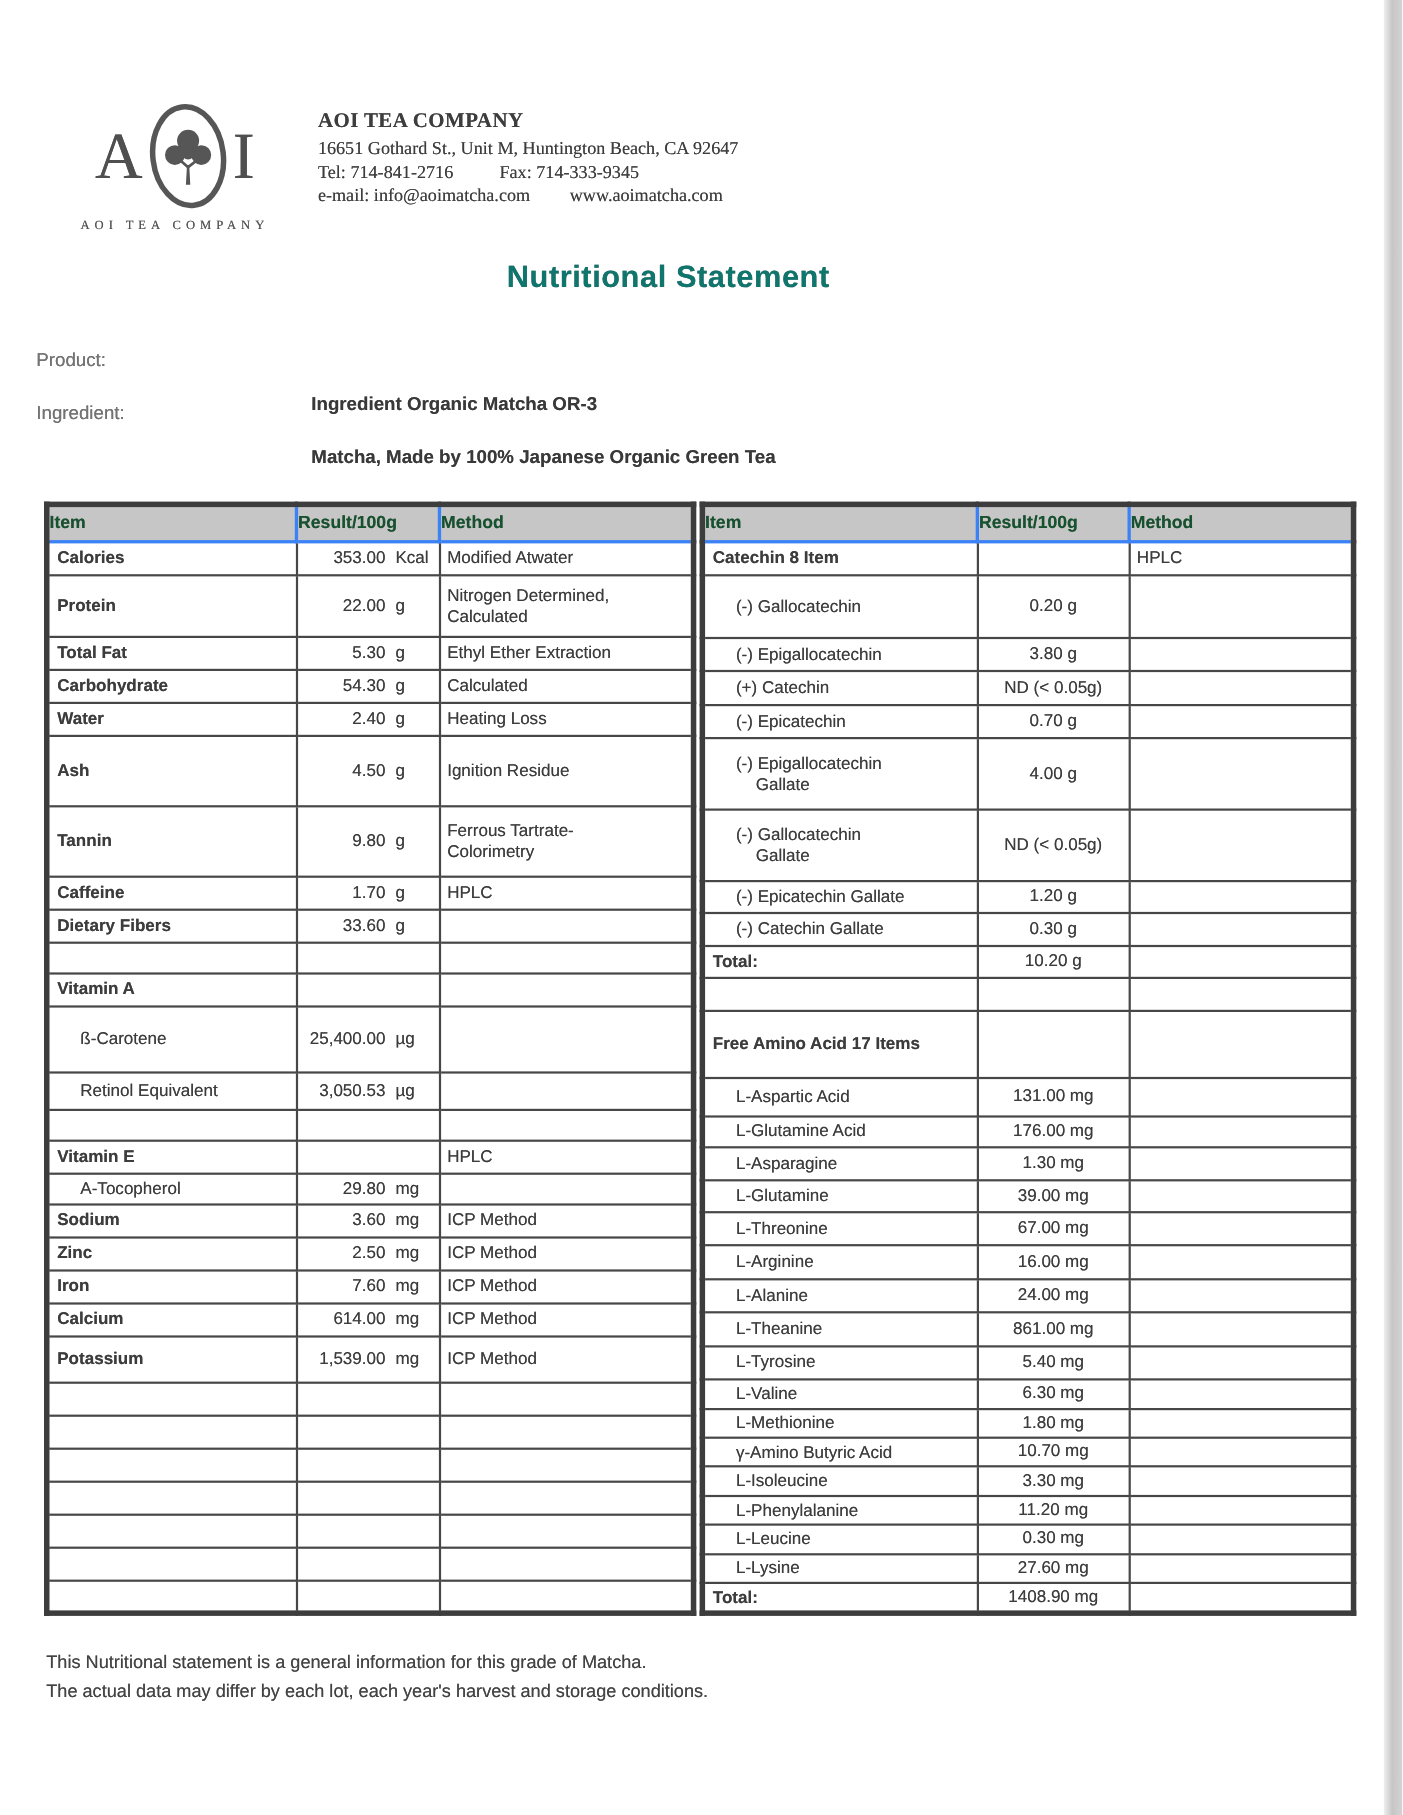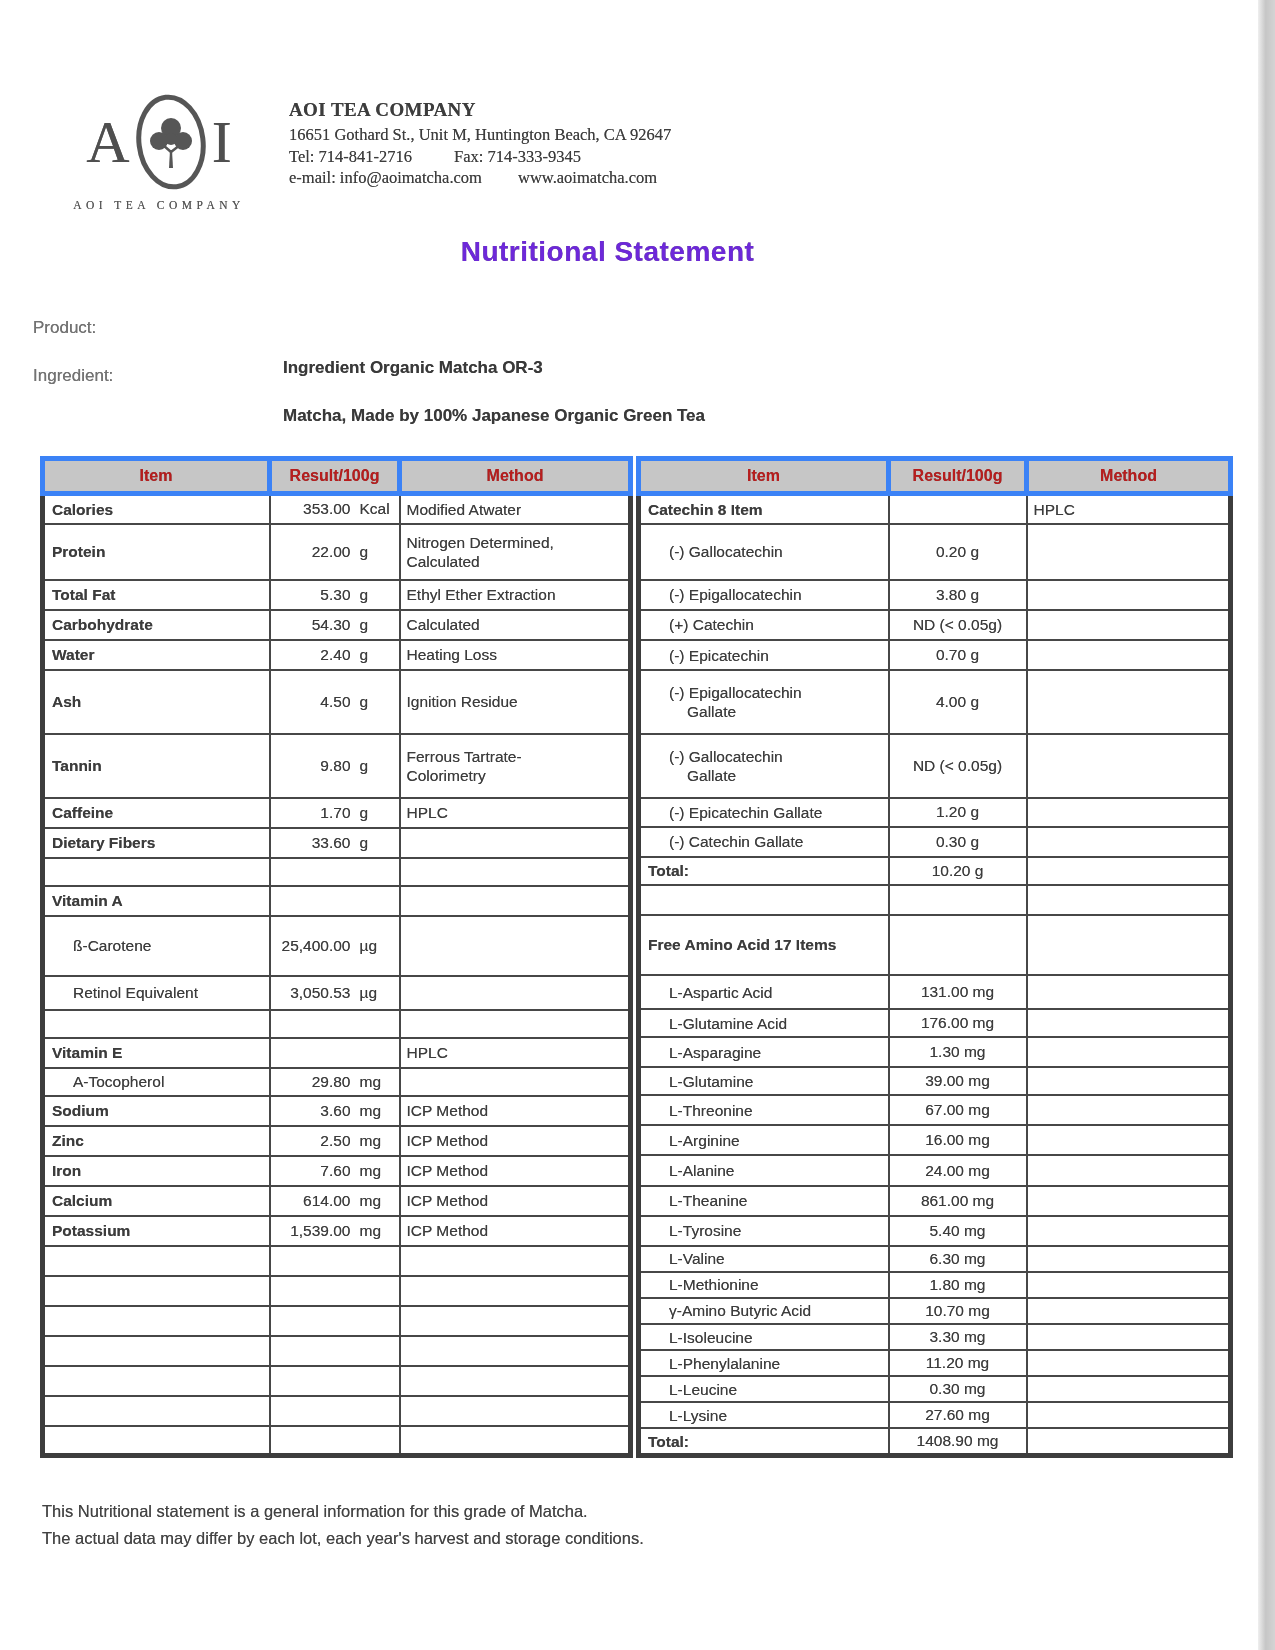--- a/index.html
+++ b/index.html
@@ -15,29 +15,29 @@
   .logo-letter{font-family:"Liberation Serif",serif;font-size:60px;color:#4f4f4f;line-height:1;}
   .logo-caption{margin-top:7px;text-align:center;font-family:"Liberation Serif",serif;
         font-size:11.5px;letter-spacing:4.5px;color:#555;white-space:nowrap;}
   .company{position:absolute;left:289px;top:99px;font-family:"Liberation Serif",serif;color:#3d3d3d;}
   .company-name{font-size:19px;font-weight:bold;letter-spacing:.4px;margin-bottom:3px;}
   .company-line{font-size:16.5px;line-height:21.5px;}
   .company-line .gap{display:inline-block;width:42px;}
   .company-line .gap2{display:inline-block;width:36px;}
   
   .title{position:absolute;left:0;top:236px;width:1215px;text-align:center;
-        font-size:28px;font-weight:bold;color:#6d28d9;letter-spacing:.5px;}
+        font-size:28px;font-weight:bold;color:#0f766e;letter-spacing:.5px;}
   .field-label{position:absolute;left:33px;font-size:17px;color:#737373;}
   .field-value{position:absolute;left:283px;font-size:17px;font-weight:bold;color:#393939;margin-top:40px;}
   
   .tables{position:absolute;left:40px;top:456px;display:flex;gap:3px;}
   table.ntable{border-collapse:collapse;table-layout:fixed;background:#fff;
         border:5px solid #3d3d3d;}
-  .ntable th{background:#c6c6c6;border:5px solid #3b82f6;height:30px;
-        font-size:16px;font-weight:bold;color:#b91c1c;text-align:center;padding:0;}
+  .ntable th{background:#c6c6c6;border:3px solid #3b82f6;height:30px;
+        font-size:16px;font-weight:bold;color:#14532d;text-align:left;padding:0;}
   .ntable td{border:2px solid #474747;font-size:15.5px;color:#3c3c3c;
         vertical-align:middle;padding:0;overflow:hidden;}
   td.item{padding-left:7px;white-space:pre-line;line-height:19px;}
   td.item.hd{font-weight:bold;}
   td.item.sub{padding-left:46px;text-indent:-18px;}
   td.res .rwrap{display:flex;align-items:center;width:100%;}
   td.res .num{flex:1;text-align:right;}
   td.res .unit{width:48px;text-align:left;padding-left:9px;box-sizing:border-box;}
   td.res.ctr{text-align:center;}
   td.method{padding-left:6px;white-space:pre-line;line-height:19px;}
@@ -272,21 +272,21 @@
           <tr style="height: 30px;">
             <td class="item hd">Calcium</td>
             <td class="res">
               <div class="rwrap">
                 <span class="num">614.00</span>
                 <span class="unit">mg</span>
               </div>
             </td>
             <td class="method">ICP Method</td>
           </tr>
-          <tr style="height: 30px;">
+          <tr style="height: 42px;">
             <td class="item hd">Potassium</td>
             <td class="res">
               <div class="rwrap">
                 <span class="num">1,539.00</span>
                 <span class="unit">mg</span>
               </div>
             </td>
             <td class="method">ICP Method</td>
           </tr>
           <tr style="height: 30px;">

